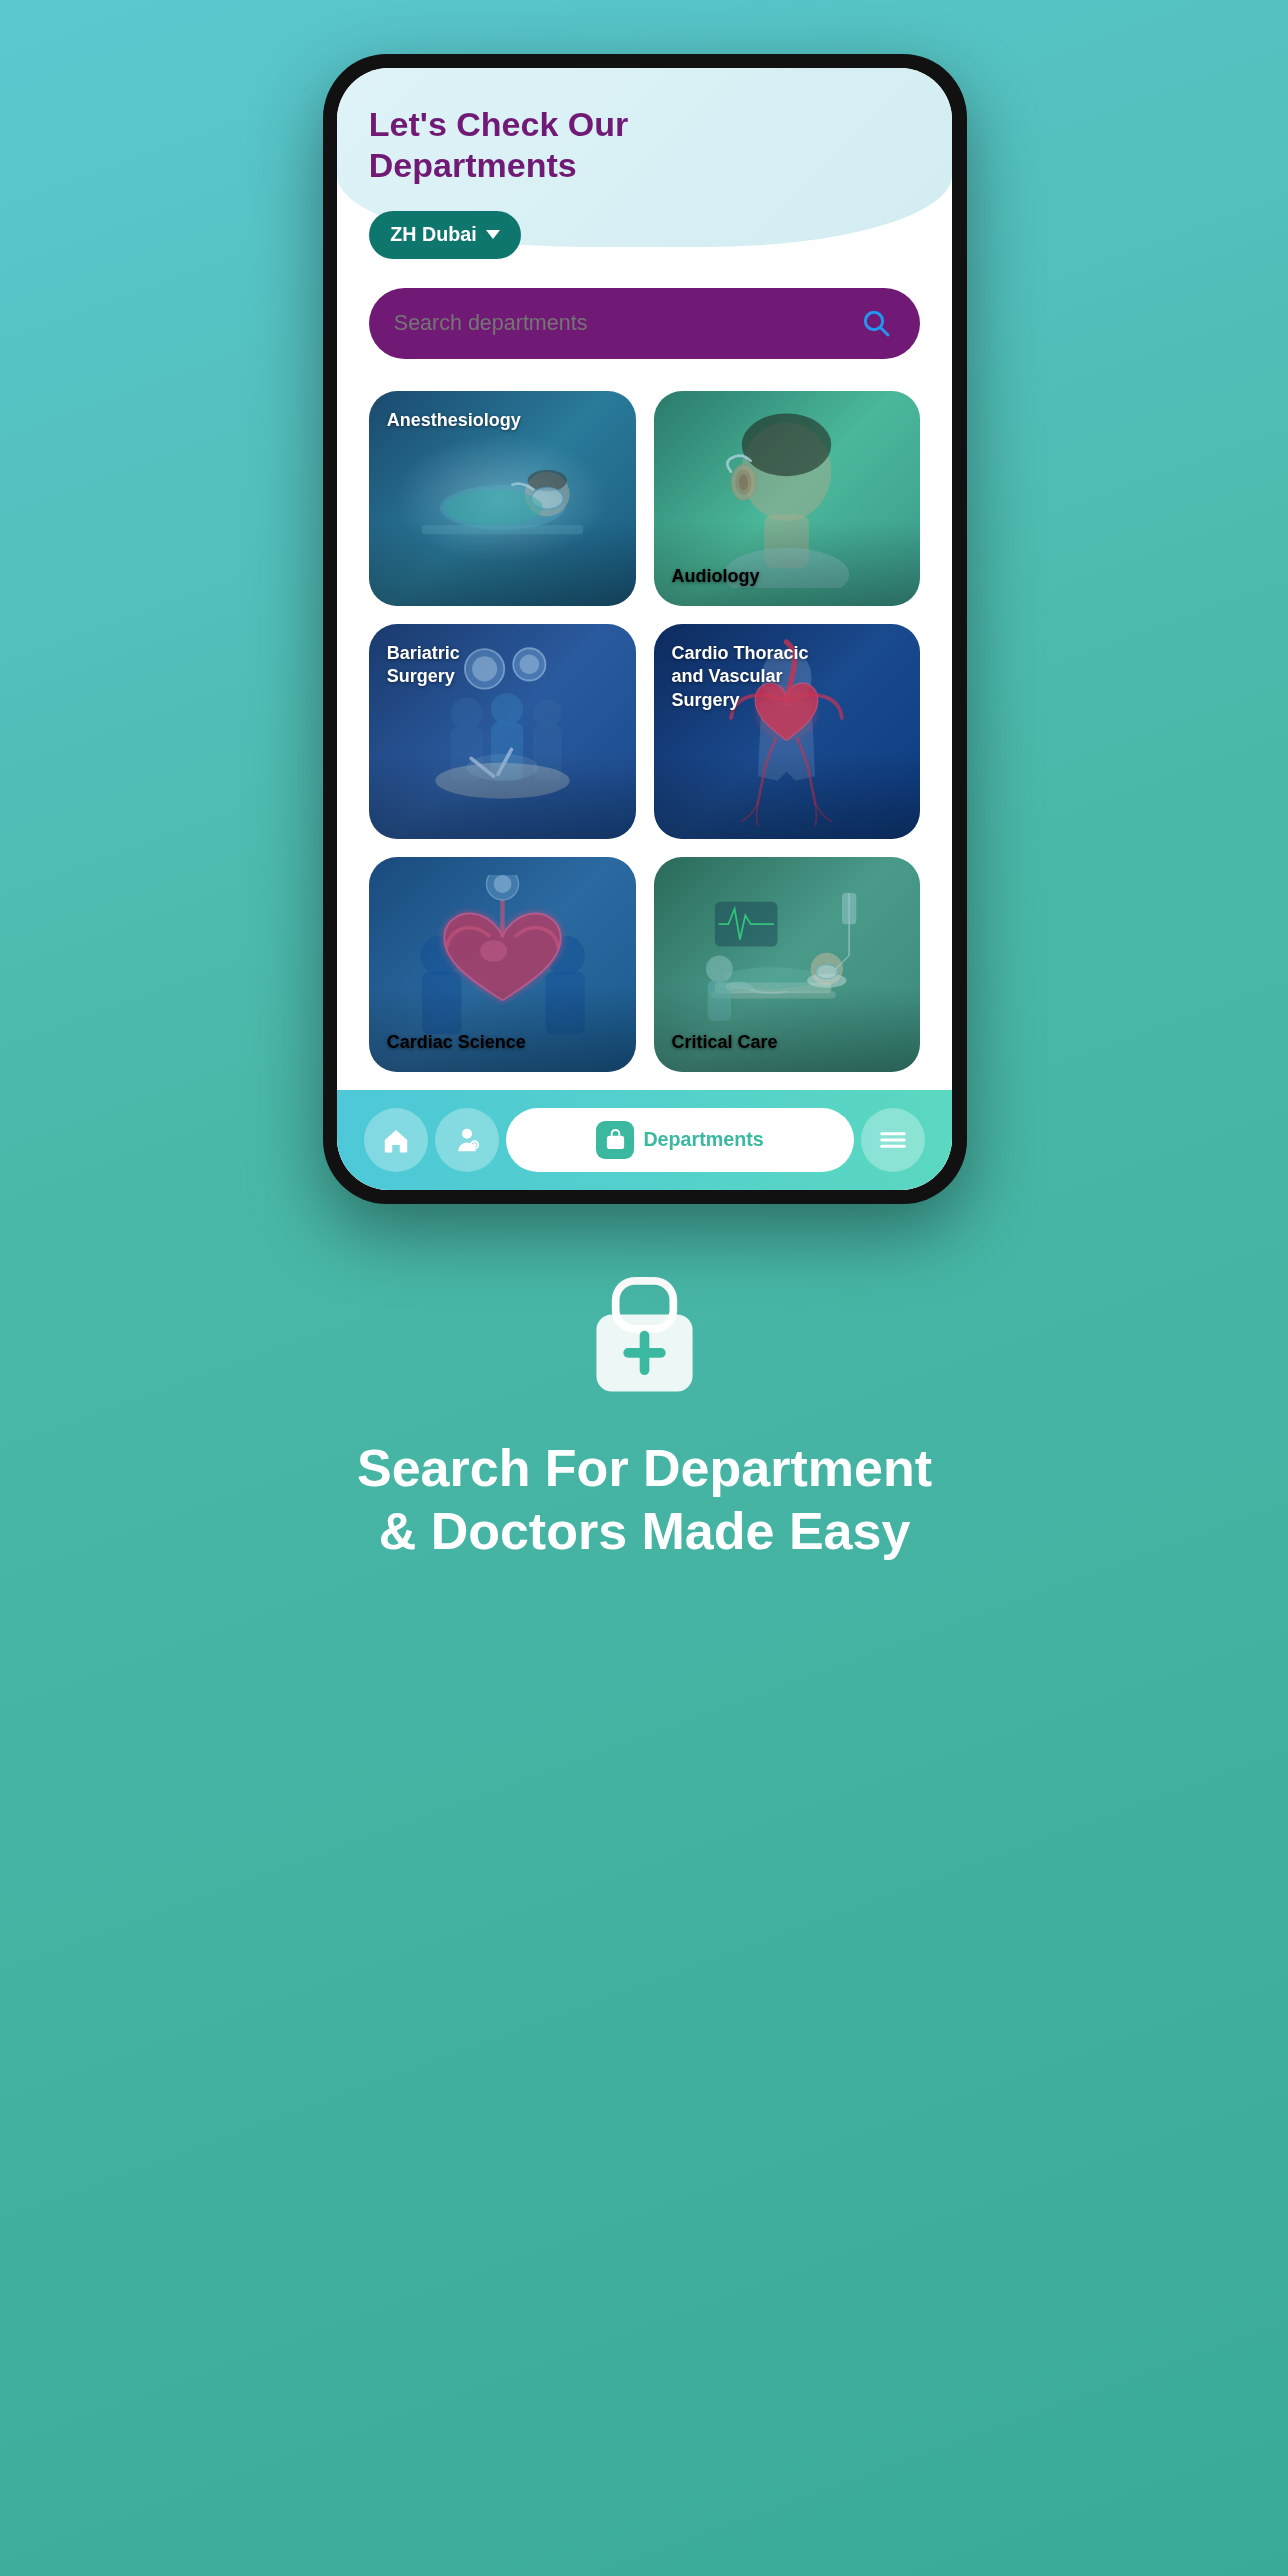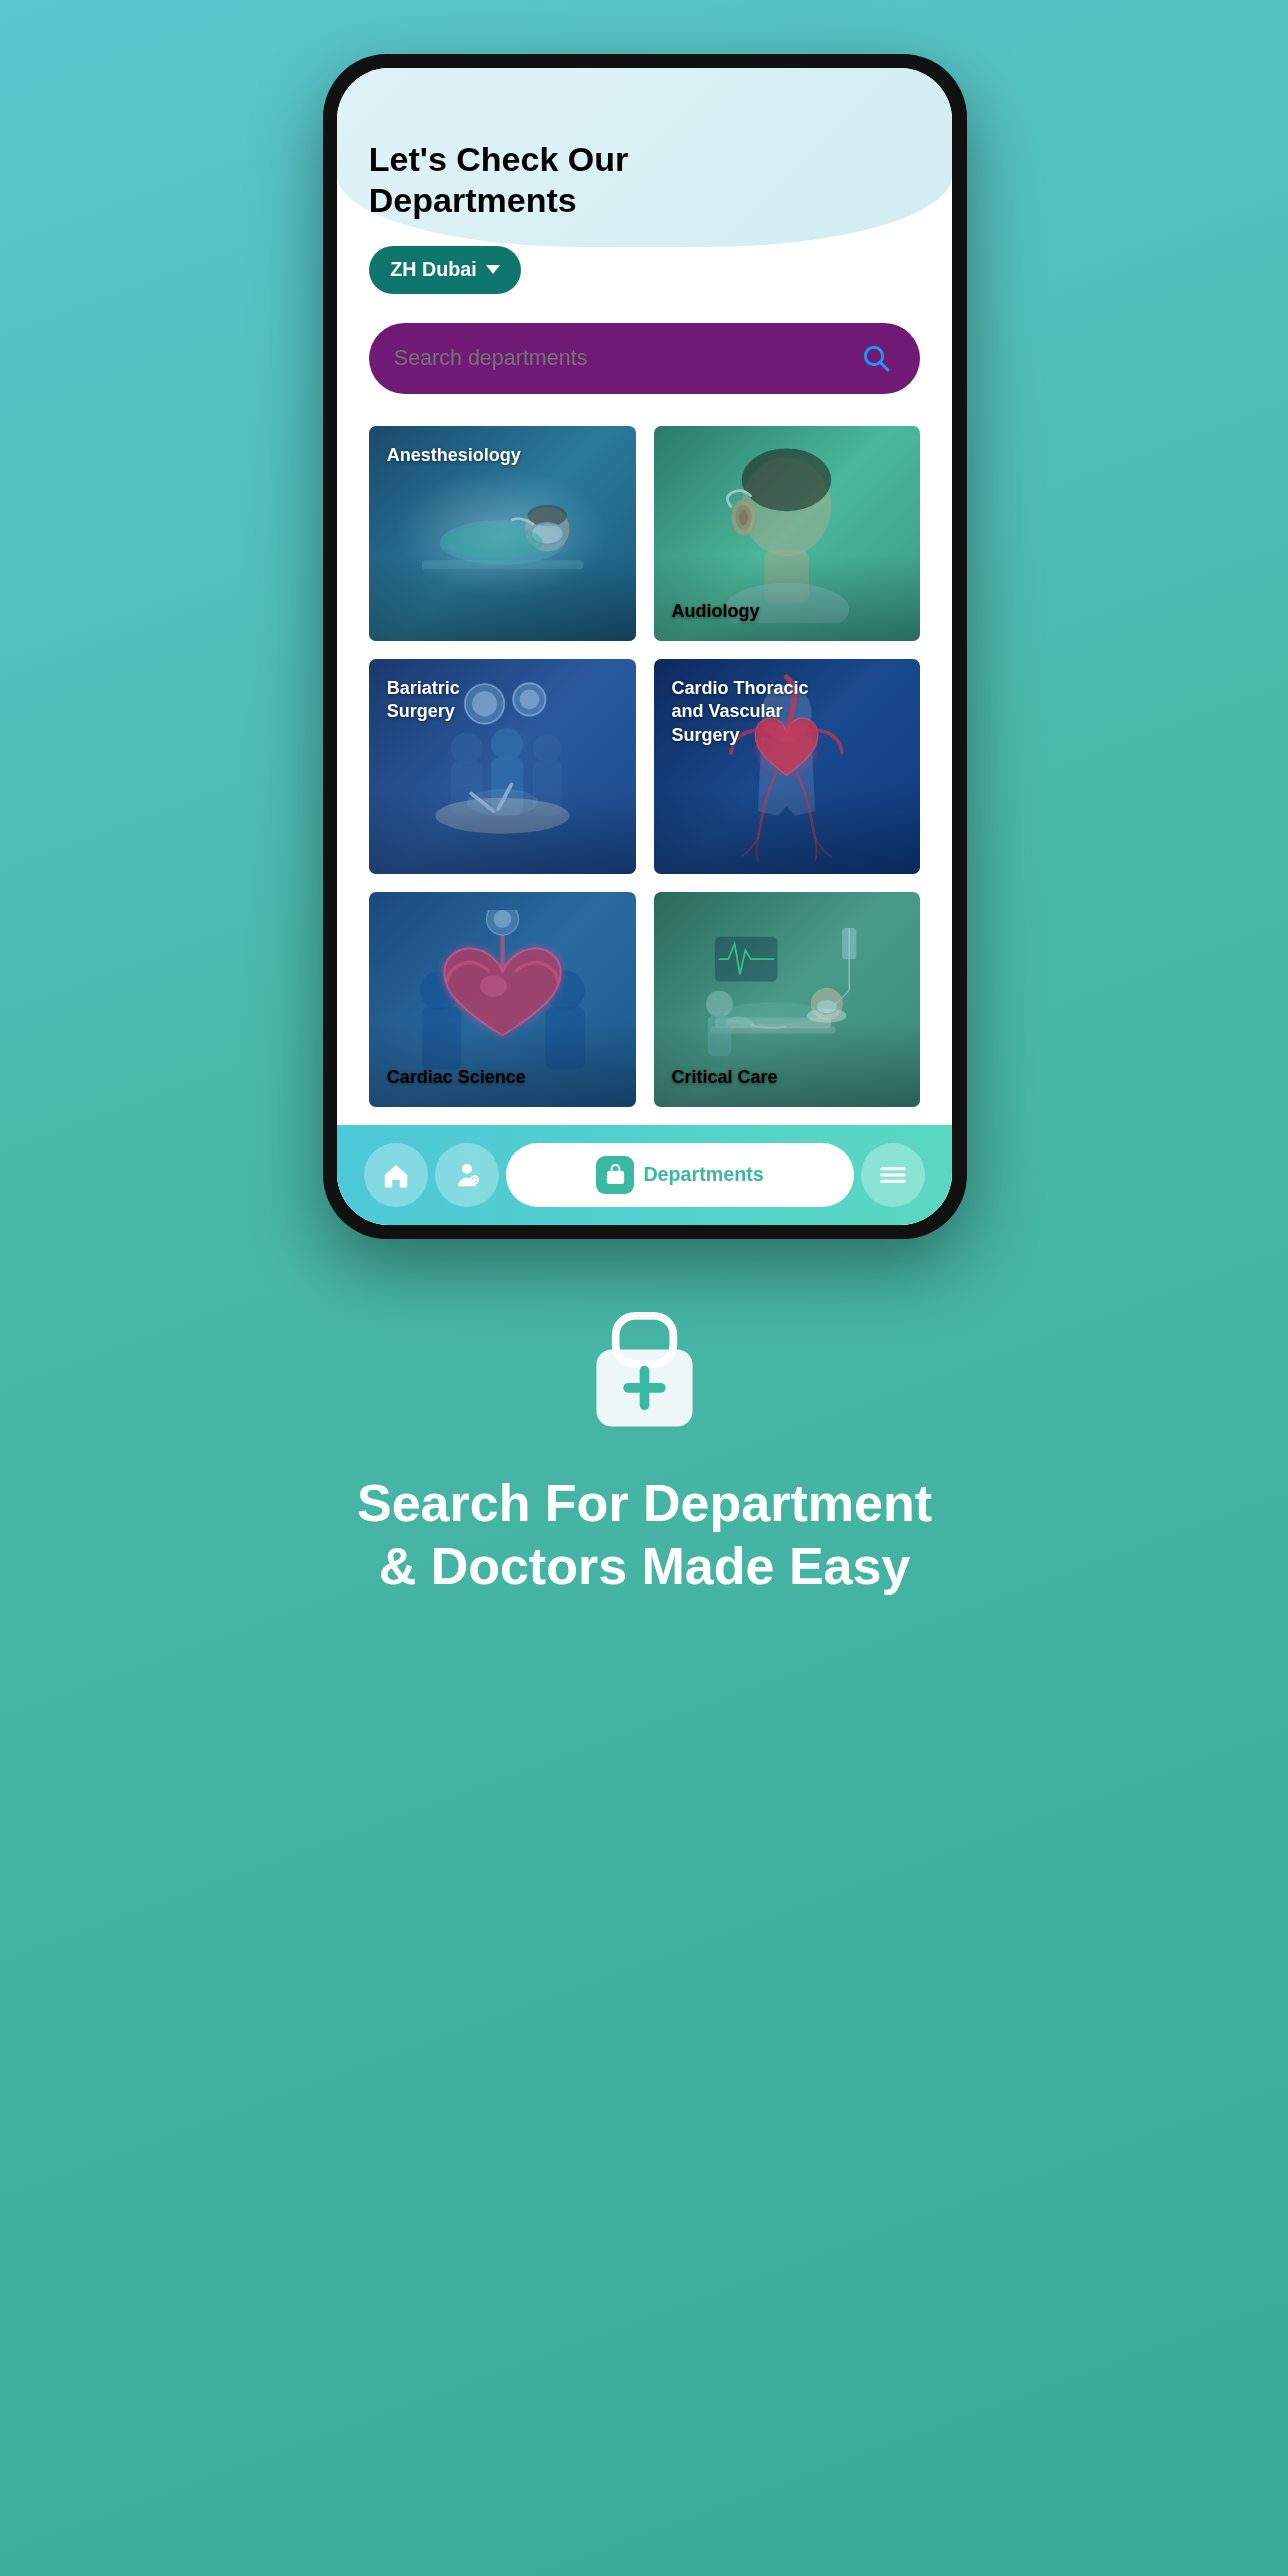--- a/index.html
+++ b/index.html
@@ -54,24 +54,23 @@
     }
 
     .content-area {
       position: relative;
       padding: 36px 32px 0 32px;
     }
 
     .page-title {
       font-size: 34px;
       font-weight: 800;
-      color: #000000;
+      color: #701a75;
       line-height: 1.2;
       margin-bottom: 25px;
-      margin-top: 35px;
     }
 
     .location-btn {
       display: inline-flex;
       align-items: center;
       gap: 9px;
       background: #0f766e;
       color: white;
       border: none;
       border-radius: 27px;
@@ -124,21 +123,21 @@
 
     
     .dept-grid {
       display: grid;
       grid-template-columns: 1fr 1fr;
       gap: 18px;
       padding-bottom: 18px;
     }
 
     .dept-card {
-      border-radius: 7px;
+      border-radius: 28px;
       overflow: hidden;
       position: relative;
       height: 215px;
       cursor: pointer;
     }
 
     .dept-card-bg {
       width: 100%;
       height: 100%;
       position: absolute;

